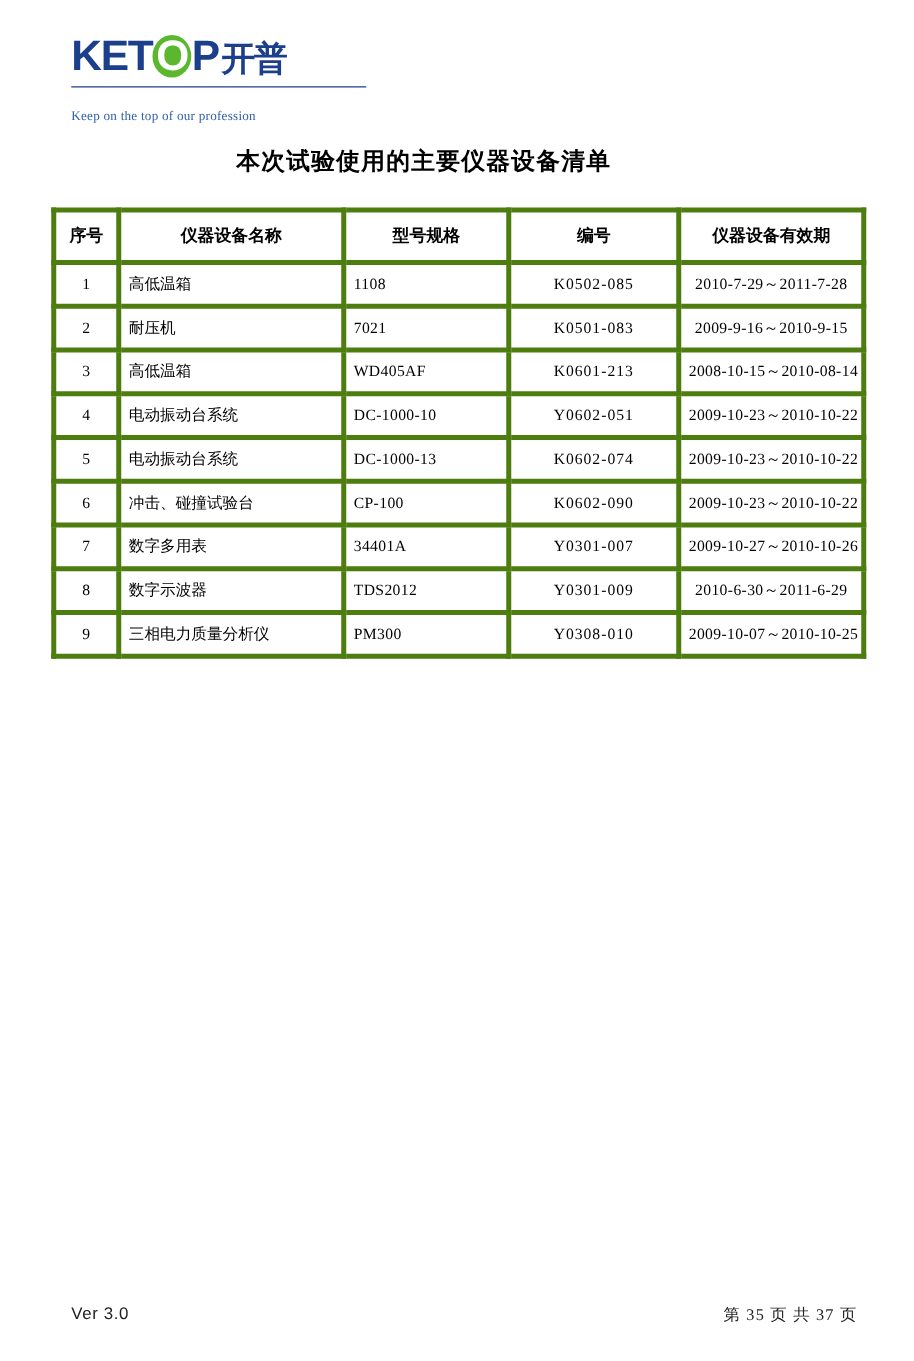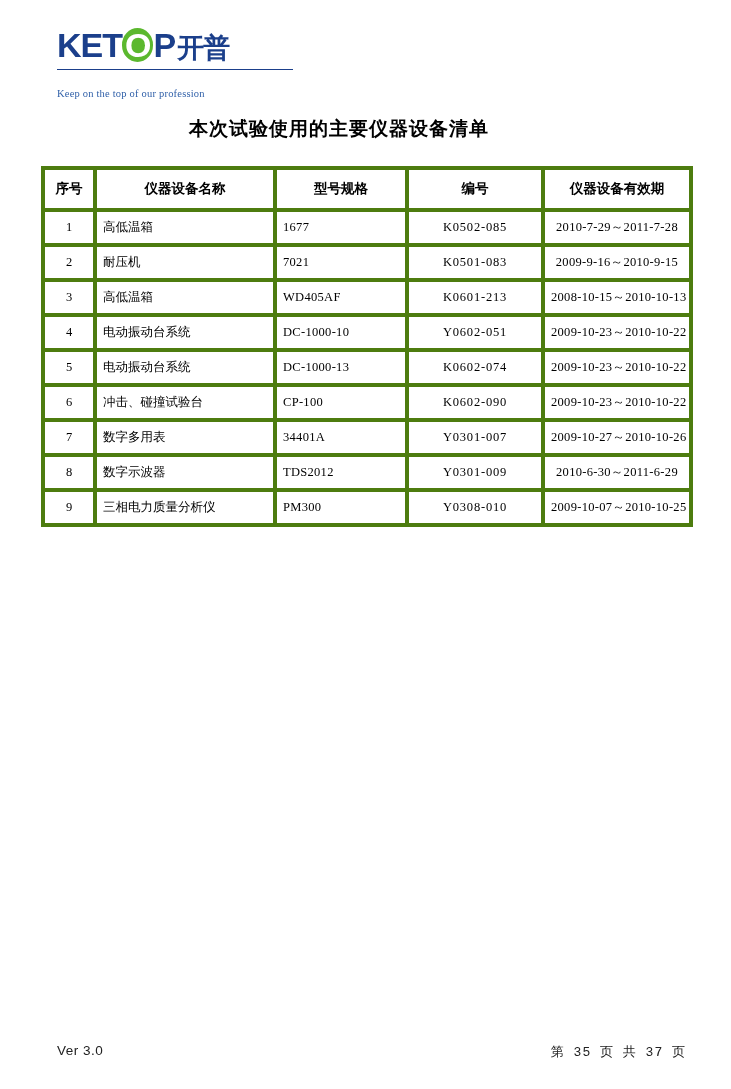--- a/index.html
+++ b/index.html
@@ -176,21 +176,21 @@
     position: absolute;
     left: 57px;
     top: 0;
     letter-spacing: 0.5px;
   }
   .footer .pg {
     position: absolute;
     right: 45px;
     top: 0;
     letter-spacing: 1px;
-    font-family: Liberation Mono, monospace;
+    font-family: Liberation Serif, serif;
     font-size: 13px;
   }
 </style>
 </head>
 <body>
 
 <div class="header">
   <div class="logo-block">
     <div class="logo-word">
       <span class="logo-k">K</span><span class="logo-e">E</span><span class="logo-t">T</span><span class="logo-o">O</span><span class="logo-p">P</span><span class="logo-cn">开普</span>
@@ -217,37 +217,37 @@
         <th>仪器设备名称</th>
         <th>型号规格</th>
         <th>编号</th>
         <th>仪器设备有效期</th>
       </tr>
     </thead>
     <tbody>
       <tr>
         <td class="idx">1</td>
         <td class="nm">高低温箱</td>
-        <td class="model">1677</td>
+        <td class="model">1108</td>
         <td class="code">K0502-085</td>
         <td class="valid">2010-7-29～2011-7-28</td>
       </tr>
       <tr>
         <td class="idx">2</td>
         <td class="nm">耐压机</td>
         <td class="model">7021</td>
         <td class="code">K0501-083</td>
         <td class="valid">2009-9-16～2010-9-15</td>
       </tr>
       <tr>
         <td class="idx">3</td>
         <td class="nm">高低温箱</td>
         <td class="model">WD405AF</td>
         <td class="code">K0601-213</td>
-        <td class="valid">2008-10-15～2010-10-13</td>
+        <td class="valid">2008-10-15～2010-08-14</td>
       </tr>
       <tr>
         <td class="idx">4</td>
         <td class="nm">电动振动台系统</td>
         <td class="model">DC-1000-10</td>
         <td class="code">Y0602-051</td>
         <td class="valid">2009-10-23～2010-10-22</td>
       </tr>
       <tr>
         <td class="idx">5</td>

